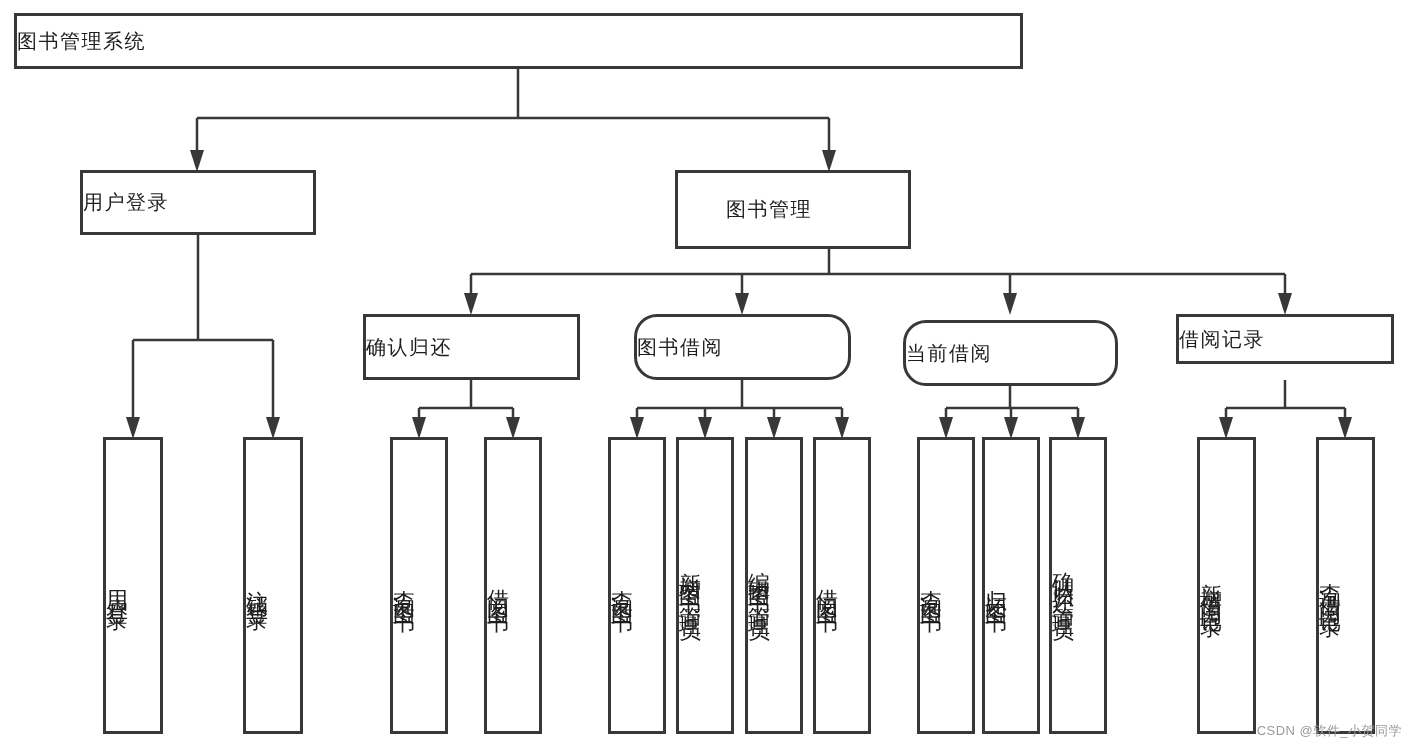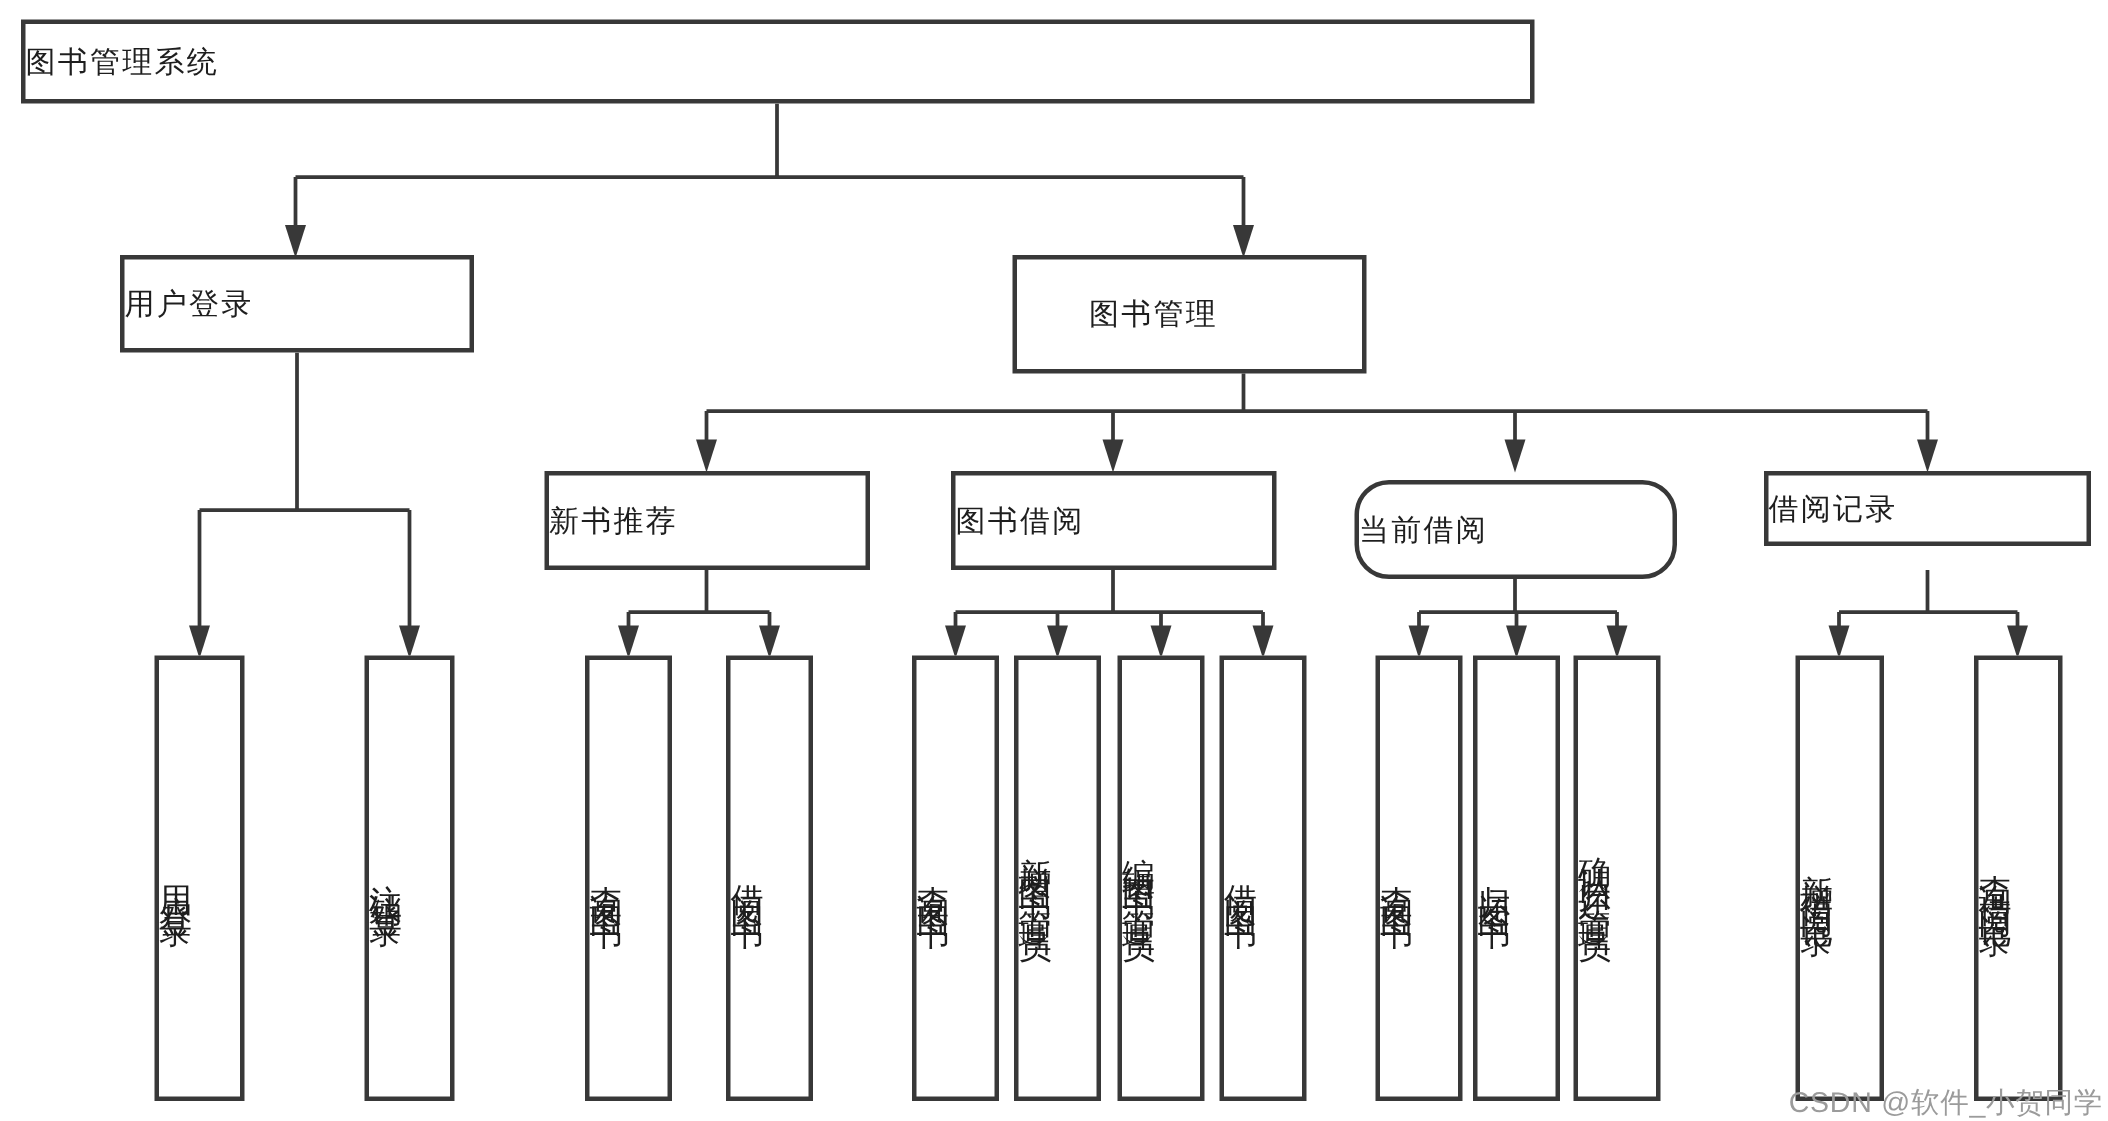--- a/index.html
+++ b/index.html
@@ -21,21 +21,21 @@
   }
   .hlabel{font-size:20px;letter-spacing:1.5px;white-space:nowrap;}
   .leaf{top:437px;height:297px;}
   .vtext{
     writing-mode:vertical-rl;text-orientation:mixed;
     font-size:22px;letter-spacing:7px;line-height:1;
     white-space:nowrap;
   }
   .watermark{
     position:absolute;top:722px;right:3px;
-    font-size:19px;letter-spacing:0.5px;
+    font-size:13px;letter-spacing:0.5px;
     color:var(--watermark,#9b9b9b);
   }
 </style>
 </head>
 <body>
 
 <div class="canvas">
 
   <svg class="connector" width="1405" height="747" viewBox="0 0 1405 747">
     <path d="M518 69 V119
@@ -78,23 +78,23 @@
   </div>
 
   <div class="box" style="left:80px;top:170px;width:236px;height:65px;">
     <span class="hlabel">用户登录</span>
   </div>
   <div class="box" style="left:675px;top:170px;width:236px;height:79px;padding-left:48px;">
     <span class="hlabel">图书管理</span>
   </div>
 
   <div class="box" style="left:363px;top:314px;width:217px;height:66px;">
-    <span class="hlabel">新书推荐</span>
+    <span class="hlabel">确认归还</span>
   </div>
-  <div class="box" style="left:634px;top:314px;width:217px;height:66px;">
+  <div class="box" style="left:634px;top:314px;width:217px;height:66px;border-radius:23px;">
     <span class="hlabel">图书借阅</span>
   </div>
   <div class="box" style="left:903px;top:320px;width:215px;height:66px;border-radius:23px;">
     <span class="hlabel">当前借阅</span>
   </div>
   <div class="box" style="left:1176px;top:314px;width:218px;height:50px;">
     <span class="hlabel">借阅记录</span>
   </div>
 
   <div class="box leaf" style="left:103px;width:60px;">

